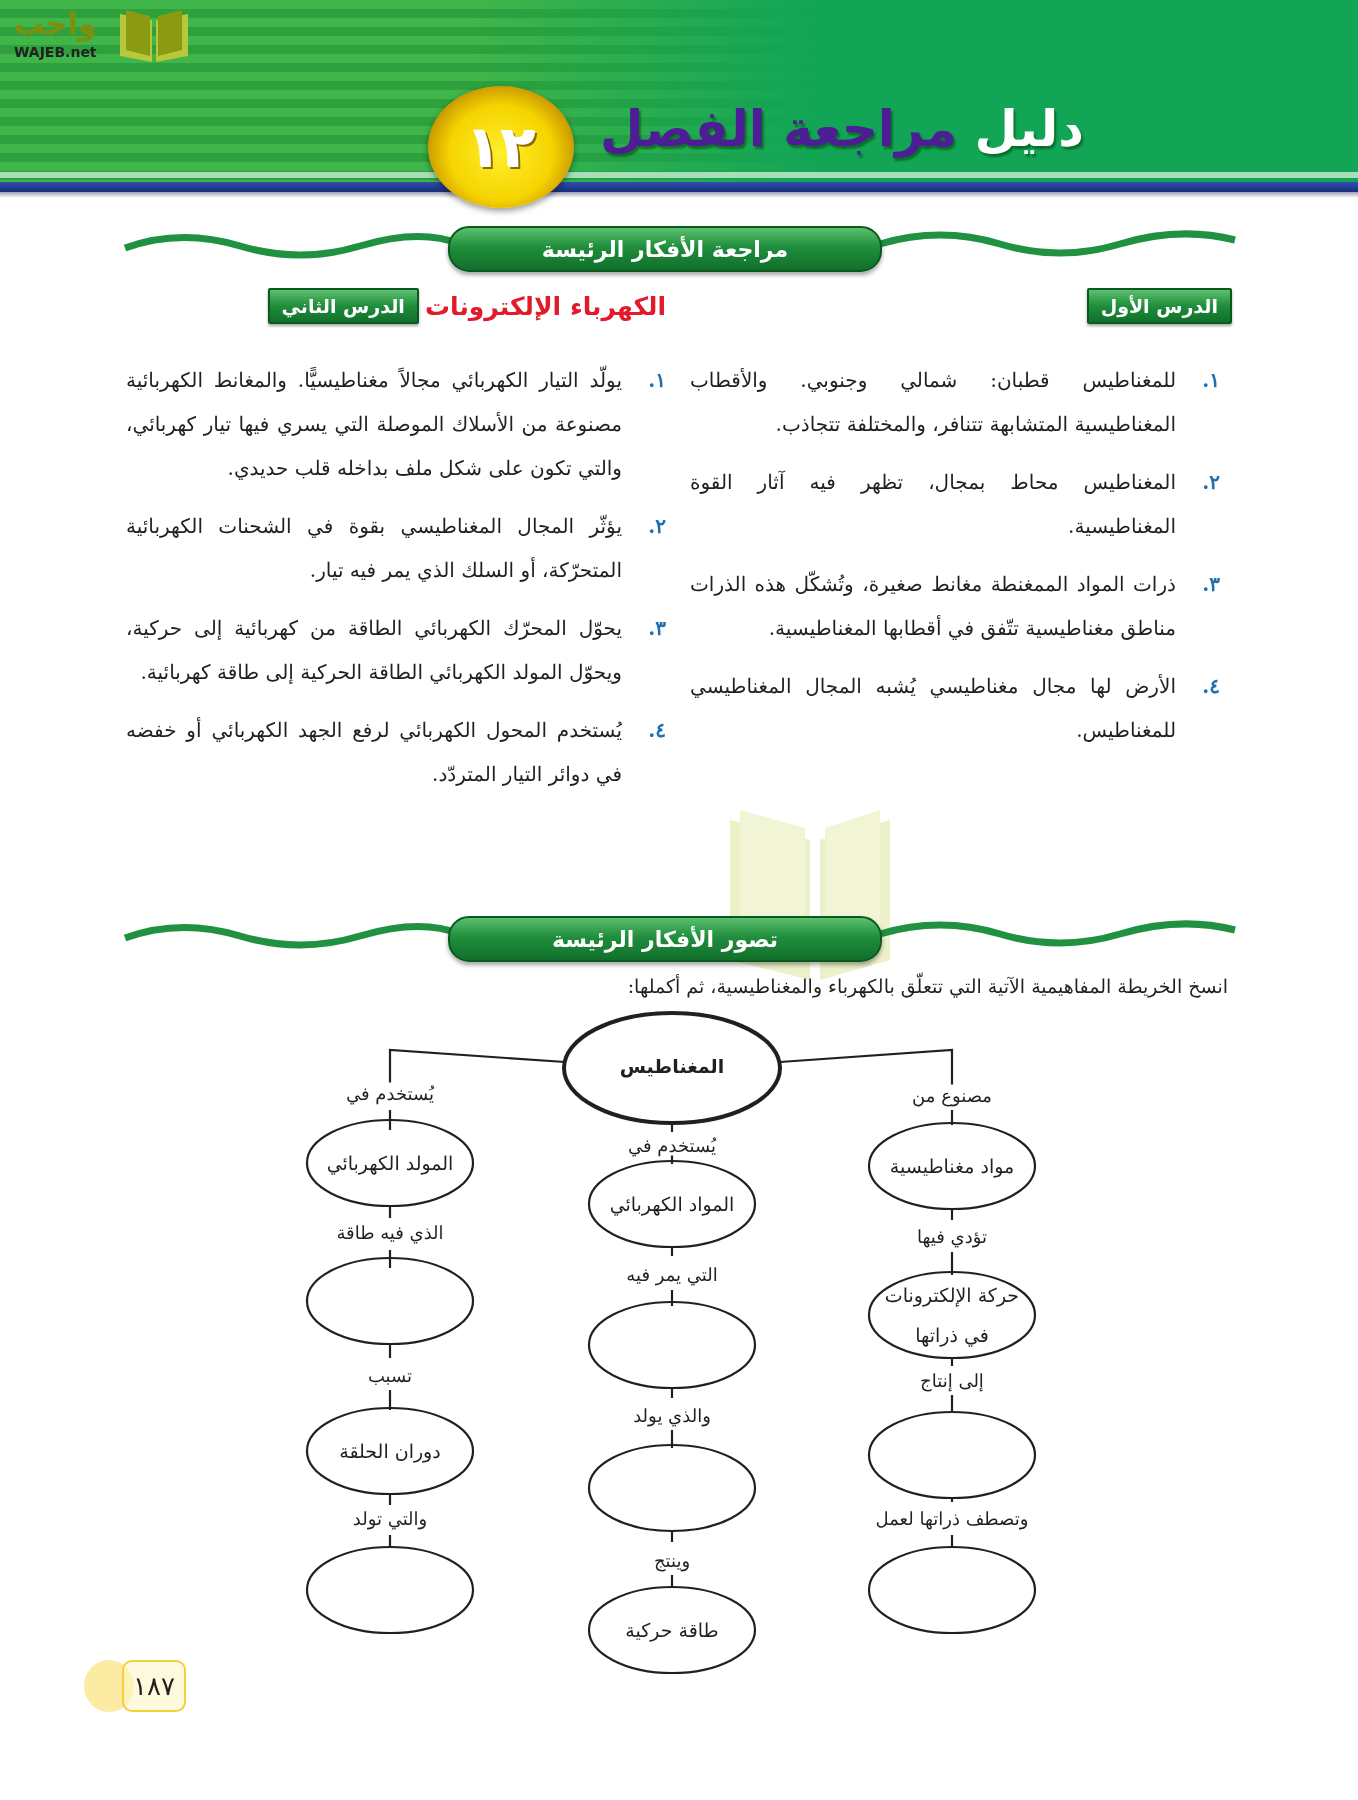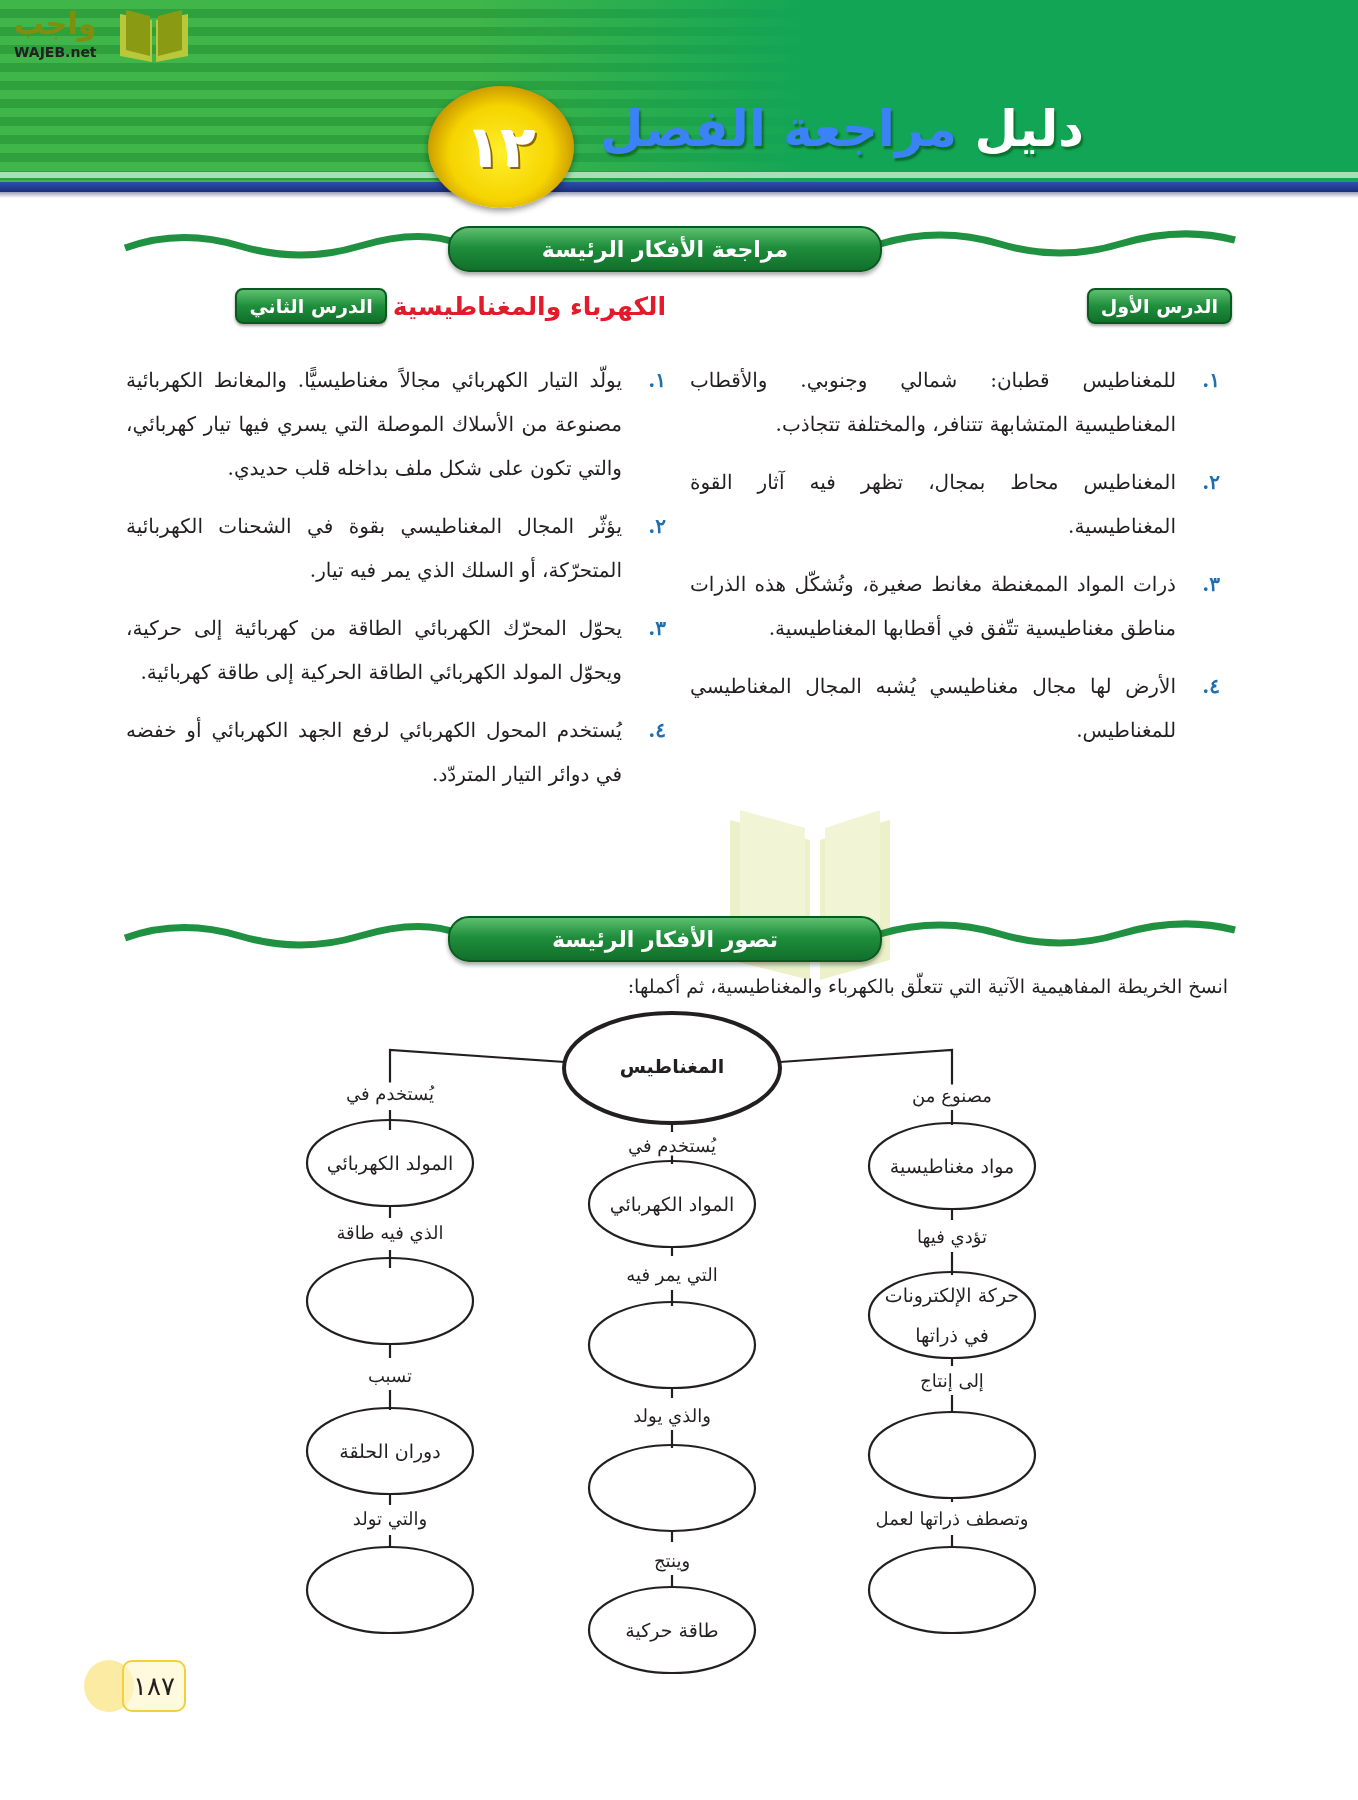--- a/index.html
+++ b/index.html
@@ -33,35 +33,35 @@
   .chapter-number {
     font-family:"DejaVu Sans", sans-serif; font-weight:bold; font-size:57px; color:#ffffff;
     text-shadow: 2px 2px 0 #8a6a00, -1px -1px 0 #ffffff;
   }
   .header-title {
     position:absolute; left:600px; top:100px; z-index:4; direction:rtl;
     font-family:"DejaVu Sans", sans-serif; font-weight:bold; font-size:50px;
     text-shadow: 2px 3px 2px rgba(0,60,0,0.5);
   }
   .header-title .t-white { color:#ffffff; }
-  .header-title .t-yellow { color:#3b82f6; }
+  .header-title .t-yellow { color:#4c1d95; }
 
   .section-bar { position:absolute; left:120px; width:1120px; height:60px; }
   .section-bar svg { position:absolute; left:0; top:0; }
   .section-pill {
     position:absolute; left:328px; top:8px; width:430px; height:42px; border-radius:21px;
     background: linear-gradient(180deg,#5cc06f 0%, #1f8e3c 45%, #11702b 100%);
     border:2px solid #0a5a20; box-shadow:0 3px 4px rgba(0,0,0,0.35);
     display:flex; align-items:center; justify-content:center;
     font-family:"DejaVu Sans", sans-serif; font-weight:bold; font-size:22px; color:#ffffff; direction:rtl;
   }
 
   .lesson-head { position:absolute; top:288px; display:flex; flex-direction:row-reverse; align-items:center; gap:6px; direction:rtl; }
   .lesson-tag {
-    padding:5px 12px; border-radius:8px;
+    padding:5px 12px; border-radius:2px;
     background:linear-gradient(180deg,#5cc06f 0%,#1f8e3c 50%,#11702b 100%);
     border:2px solid #0a5a20; box-shadow:0 2px 3px rgba(0,0,0,0.35);
     font-family:"DejaVu Sans", sans-serif; font-weight:bold; font-size:19px; color:#fff;
   }
   .lesson-title { font-family:"DejaVu Sans", sans-serif; font-weight:bold; font-size:25px; color:#e21b2b; }
 
   .col { position:absolute; direction:rtl; text-align:justify; font-size:20px; line-height:44px; }
   .col .item { position:relative; padding-right:44px; margin-bottom:14px; }
   .col .num { position:absolute; right:0; top:0; color:#1e6fb0; font-weight:bold; }
 
@@ -116,21 +116,21 @@
     <path d="M760 26 Q 820 8 880 26 T 1000 26 T 1115 22" stroke="#1f9140" stroke-width="7" fill="none"></path>
   </svg>
   <div class="section-pill">مراجعة الأفكار الرئيسة</div>
 </div>
 
 <div class="lesson-head" style="right:126px;">
   <span class="lesson-tag">الدرس الأول</span>
 </div>
 <div class="lesson-head" style="right:692px;">
   <span class="lesson-tag">الدرس الثاني</span>
-  <span class="lesson-title">الكهرباء والمغناطيسية</span>
+  <span class="lesson-title">الكهرباء الإلكترونات</span>
 </div>
 
 <div class="col" style="left:690px; top:358px; width:530px;">
   <div class="item"><span class="num">١.</span><span>للمغناطيس قطبان: شمالي وجنوبي. والأقطاب المغناطيسية المتشابهة تتنافر، والمختلفة تتجاذب.</span></div>
   <div class="item"><span class="num">٢.</span><span>المغناطيس محاط بمجال، تظهر فيه آثار القوة المغناطيسية.</span></div>
   <div class="item"><span class="num">٣.</span><span>ذرات المواد الممغنطة مغانط صغيرة، وتُشكّل هذه الذرات مناطق مغناطيسية تتّفق في أقطابها المغناطيسية.</span></div>
   <div class="item"><span class="num">٤.</span><span>الأرض لها مجال مغناطيسي يُشبه المجال المغناطيسي للمغناطيس.</span></div>
 </div>
 
 <div class="col" style="left:126px; top:358px; width:540px;">

